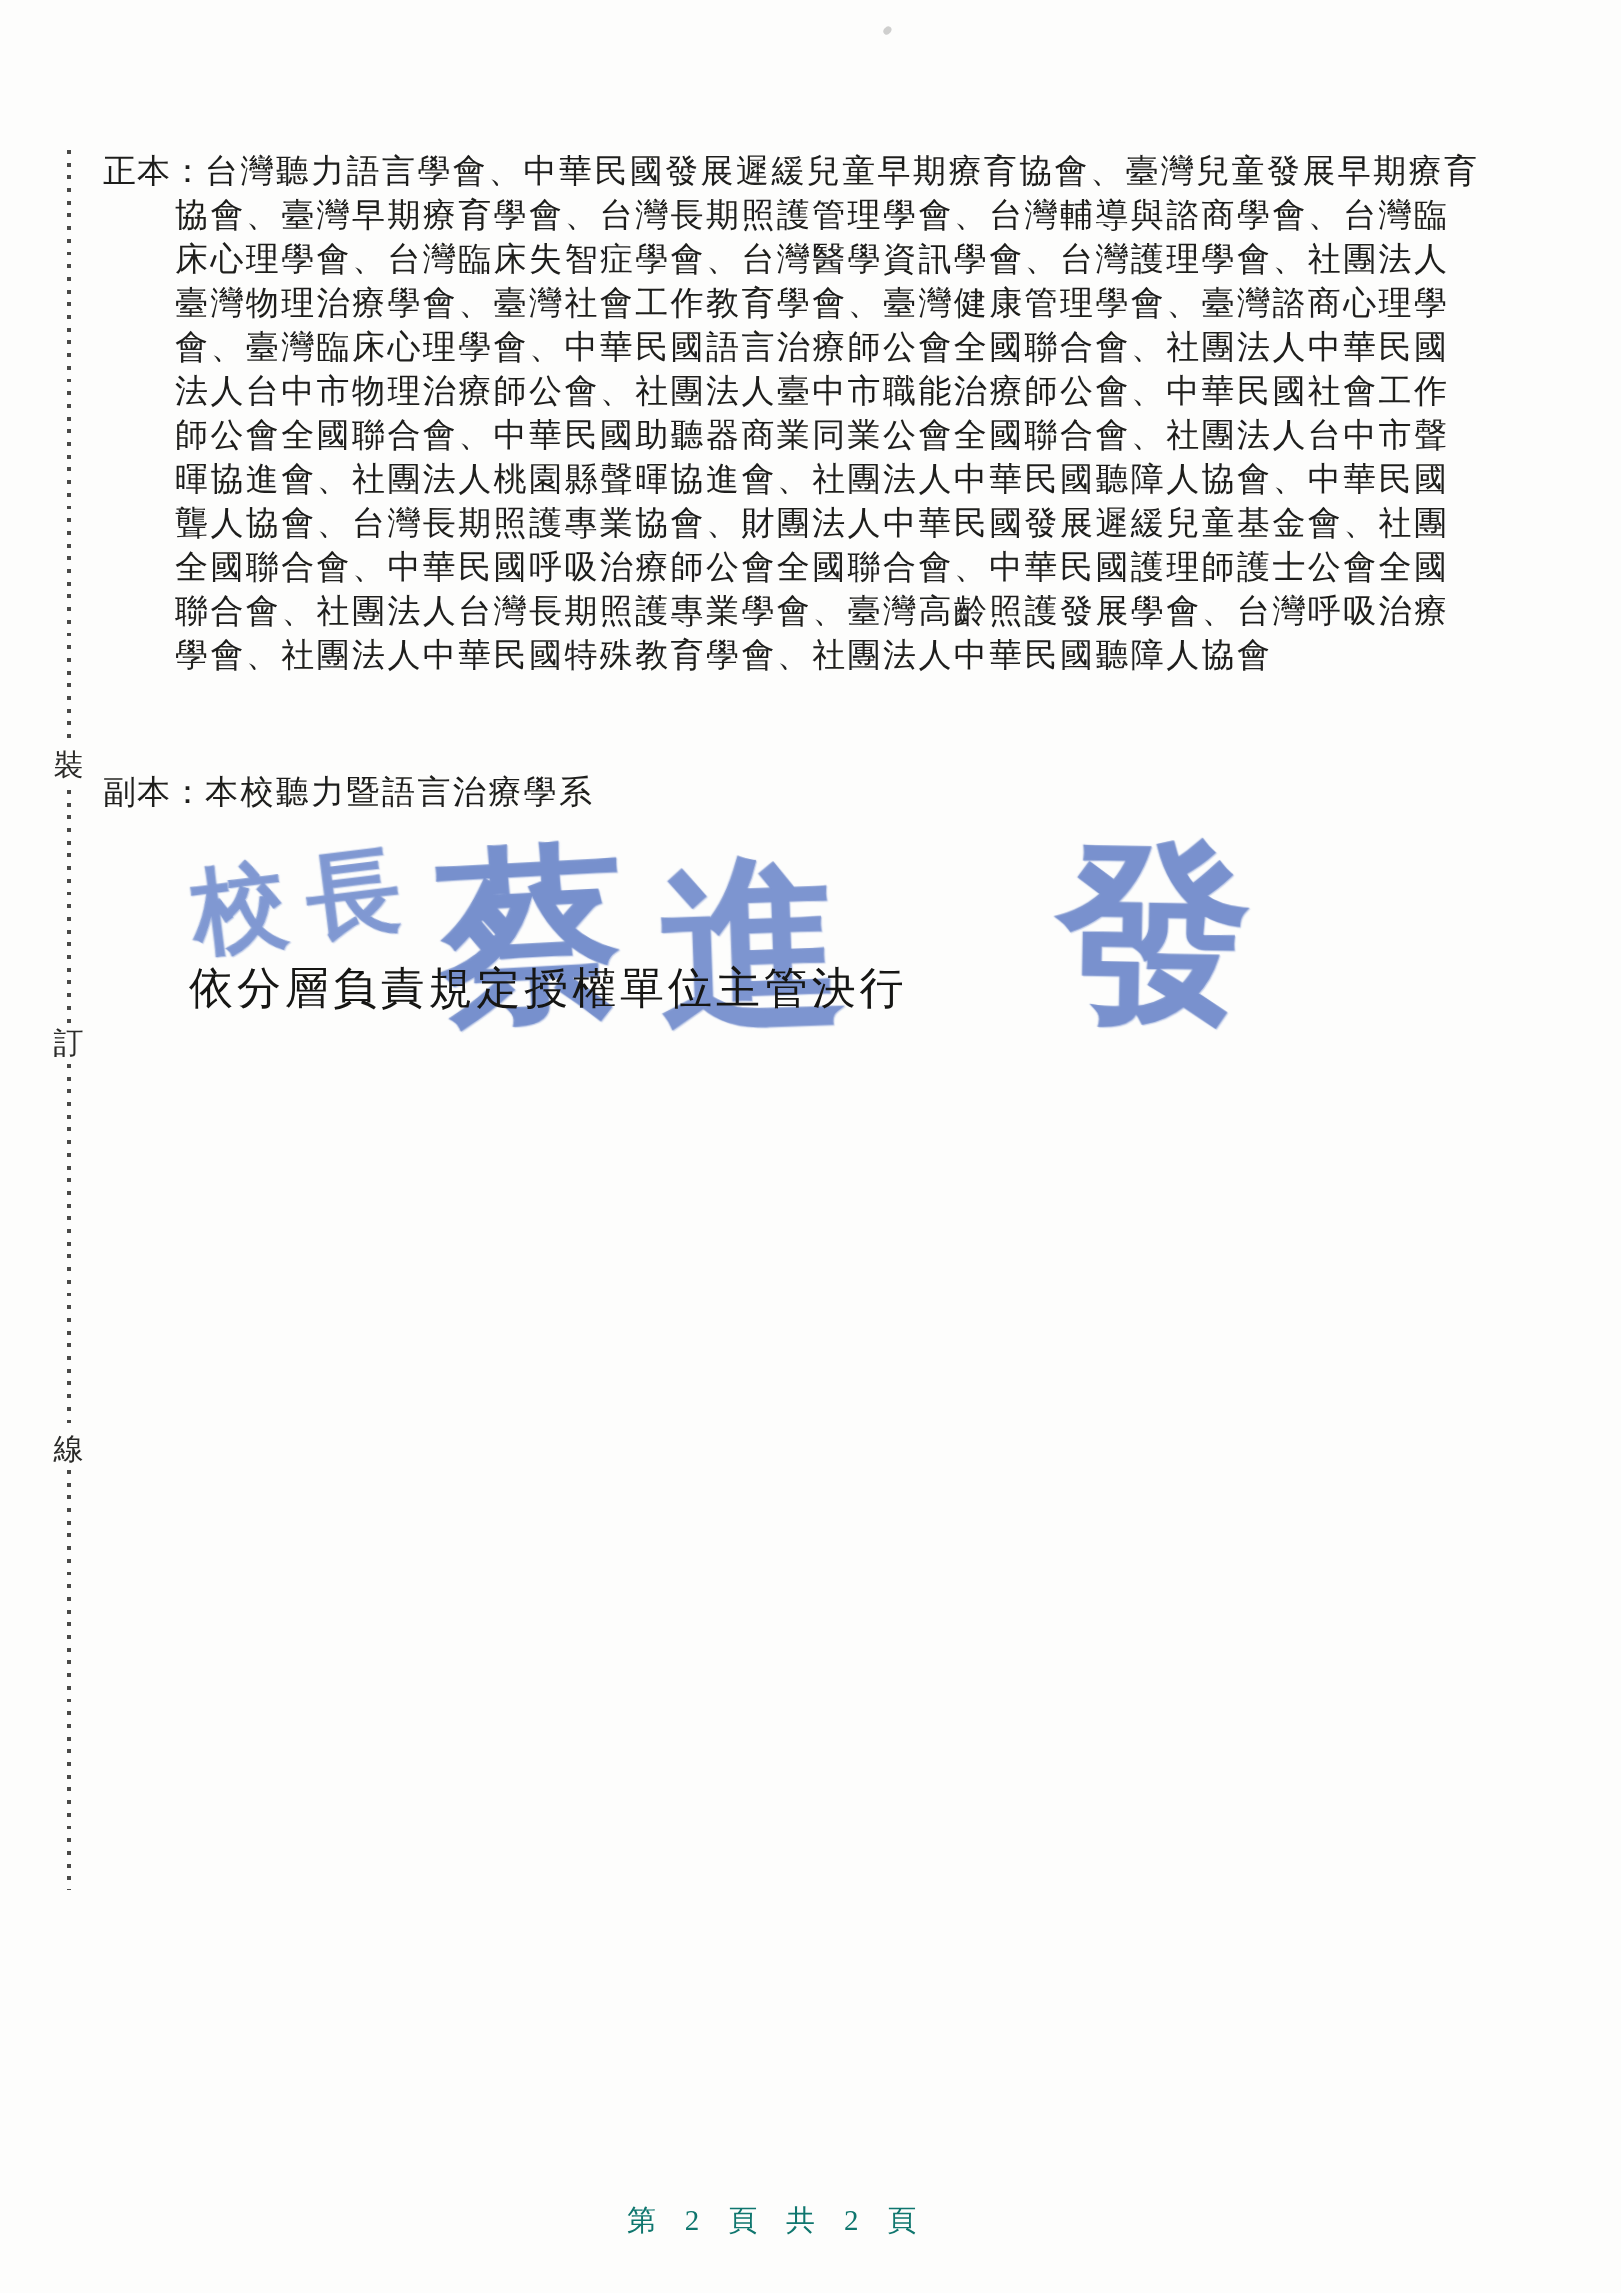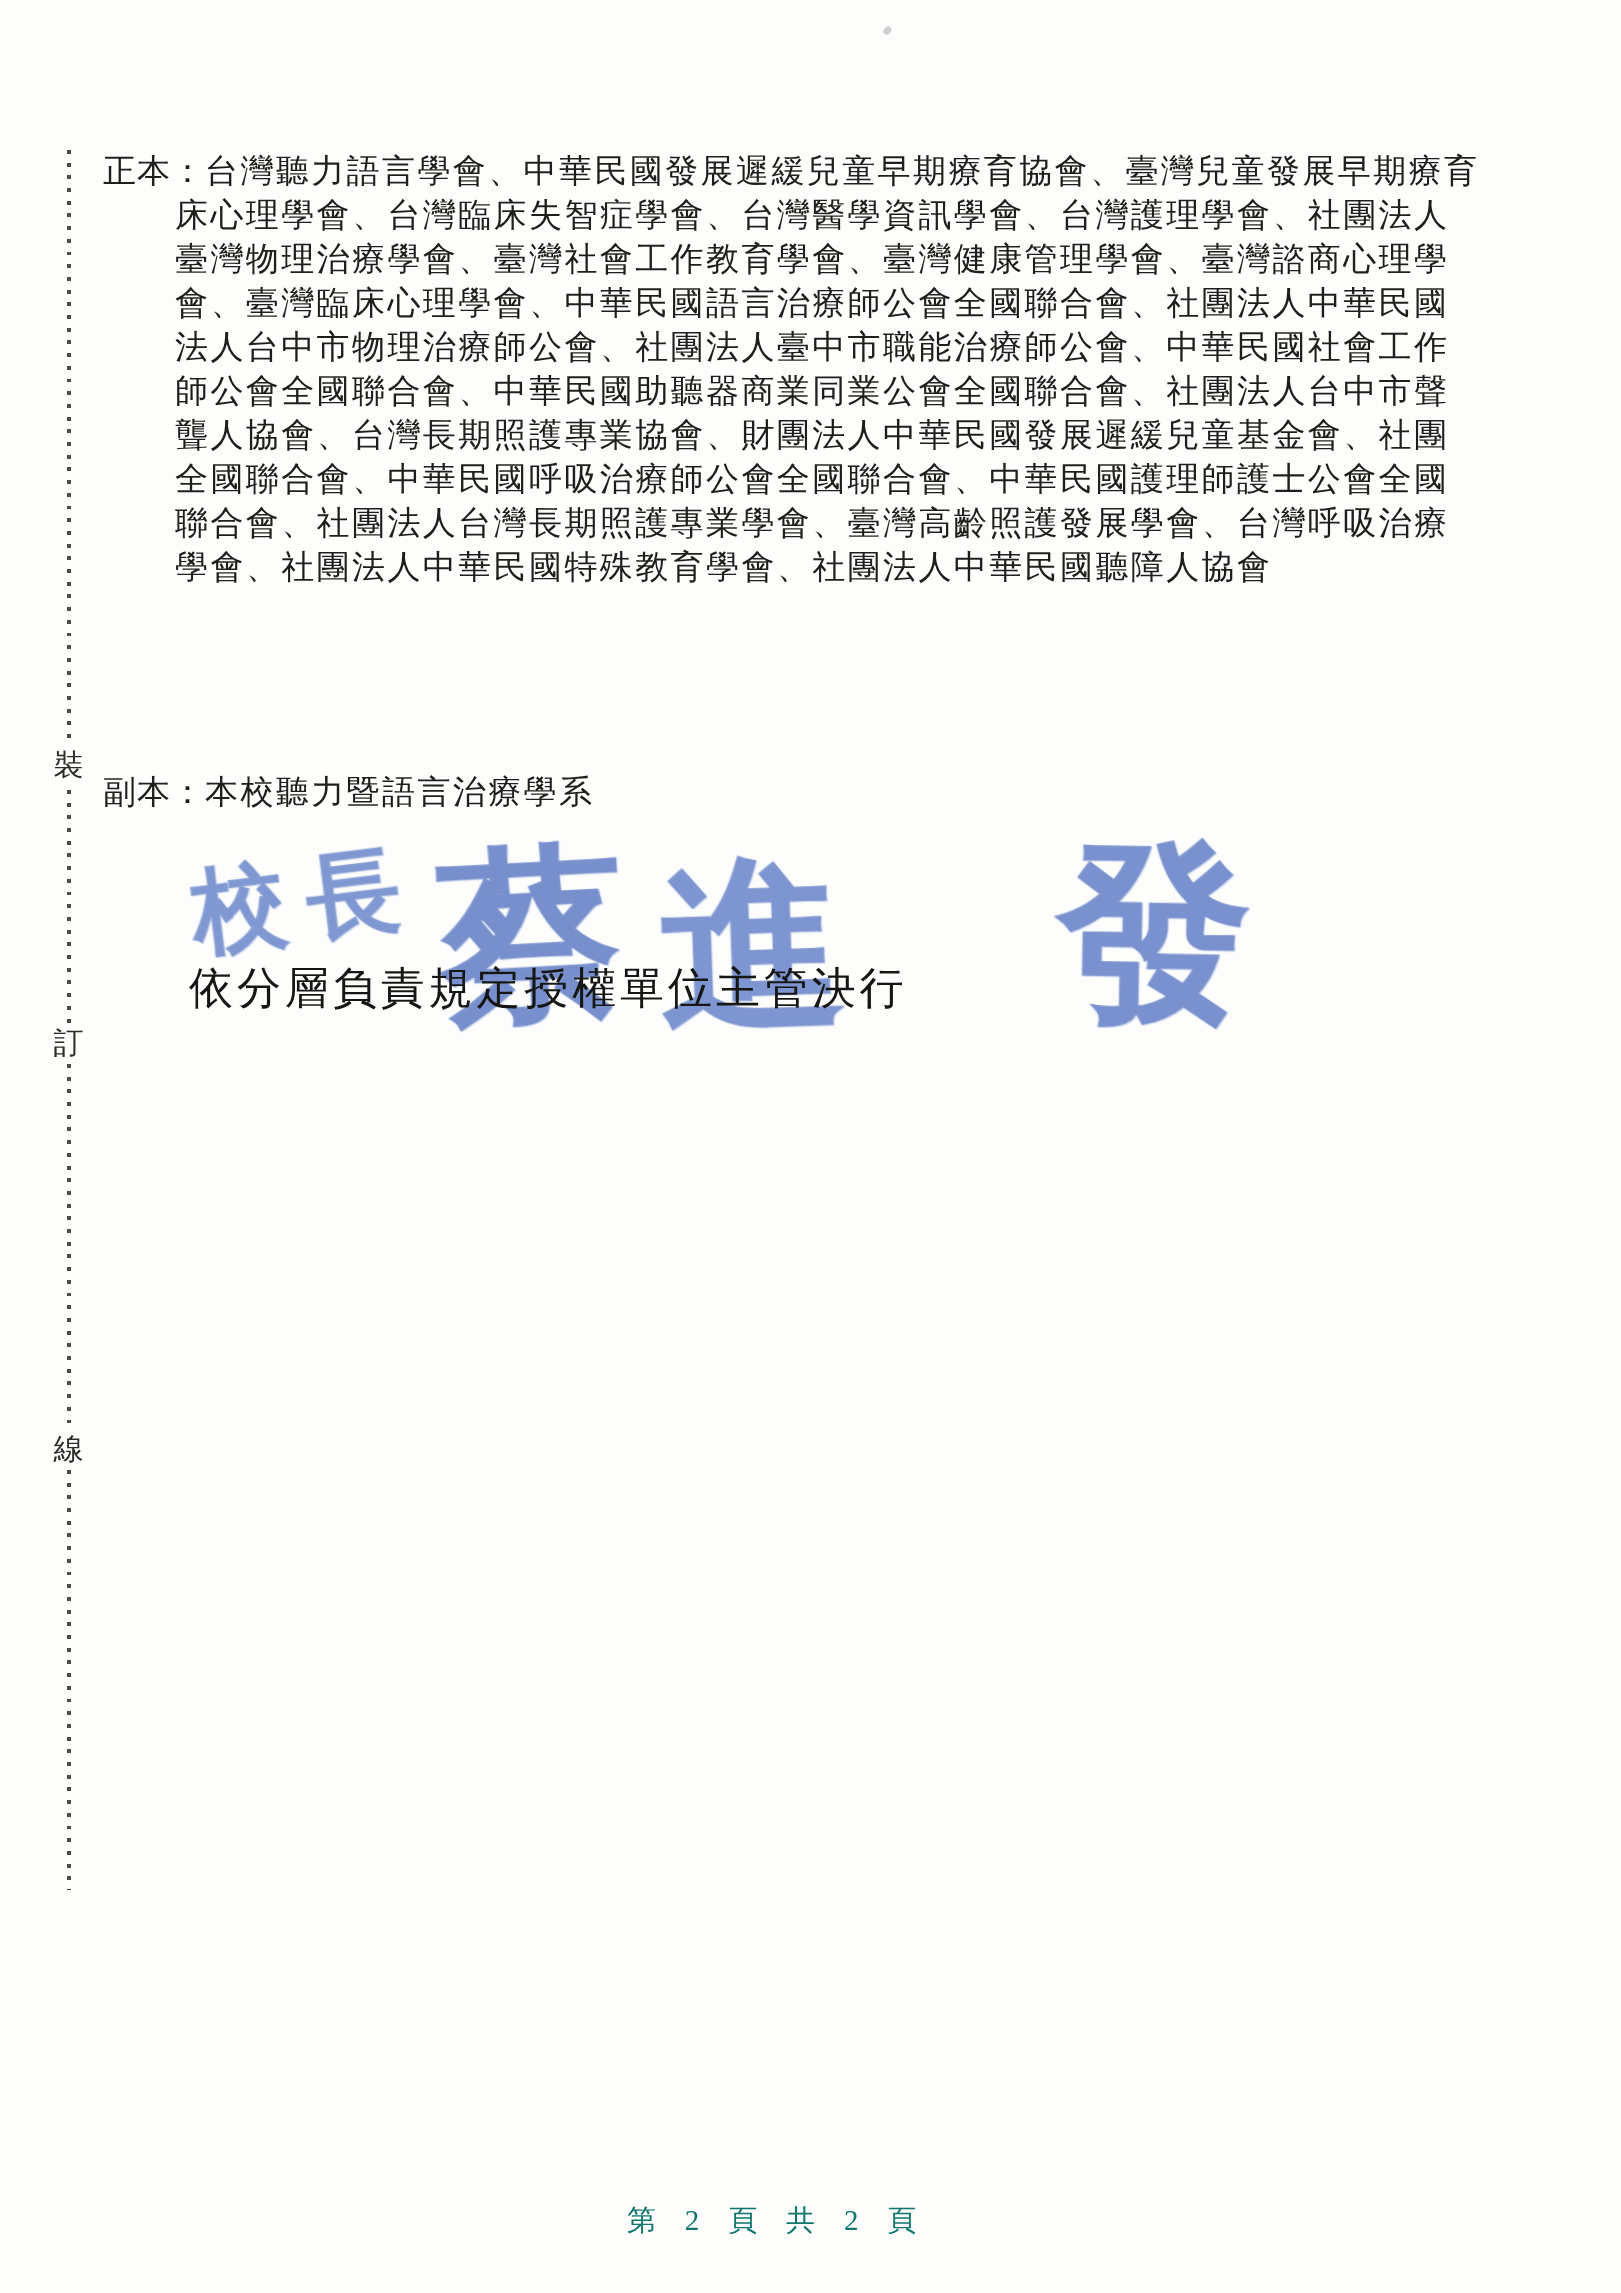--- a/index.html
+++ b/index.html
@@ -98,25 +98,27 @@
   <div class="dotline seg1"></div>
   <div class="bindchar bc1">裝</div>
   <div class="dotline seg2"></div>
   <div class="bindchar bc2">訂</div>
   <div class="dotline seg3"></div>
   <div class="bindchar bc3">線</div>
   <div class="dotline seg4"></div>
 
   <div class="textblock">
     <div class="line"><span class="label">正本：</span><span>台灣聽力語言學會、中華民國發展遲緩兒童早期療育協會、臺灣兒童發展早期療育</span></div>
+    <div class="line indent">協會、臺灣早期療育學會、台灣長期照護管理學會、台灣輔導與諮商學會、台灣臨</div>
     <div class="line indent">床心理學會、台灣臨床失智症學會、台灣醫學資訊學會、台灣護理學會、社團法人</div>
     <div class="line indent">臺灣物理治療學會、臺灣社會工作教育學會、臺灣健康管理學會、臺灣諮商心理學</div>
     <div class="line indent">會、臺灣臨床心理學會、中華民國語言治療師公會全國聯合會、社團法人中華民國</div>
     <div class="line indent">法人台中市物理治療師公會、社團法人臺中市職能治療師公會、中華民國社會工作</div>
     <div class="line indent">師公會全國聯合會、中華民國助聽器商業同業公會全國聯合會、社團法人台中市聲</div>
+    <div class="line indent">暉協進會、社團法人桃園縣聲暉協進會、社團法人中華民國聽障人協會、中華民國</div>
     <div class="line indent">聾人協會、台灣長期照護專業協會、財團法人中華民國發展遲緩兒童基金會、社團</div>
     <div class="line indent">全國聯合會、中華民國呼吸治療師公會全國聯合會、中華民國護理師護士公會全國</div>
     <div class="line indent">聯合會、社團法人台灣長期照護專業學會、臺灣高齡照護發展學會、台灣呼吸治療</div>
     <div class="line indent">學會、社團法人中華民國特殊教育學會、社團法人中華民國聽障人協會</div>
   </div>
 
   <div class="ccline"><span class="label">副本：</span><span>本校聽力暨語言治療學系</span></div>
 
   <div>
     <span class="stamp-char stamp-title1">校</span>

